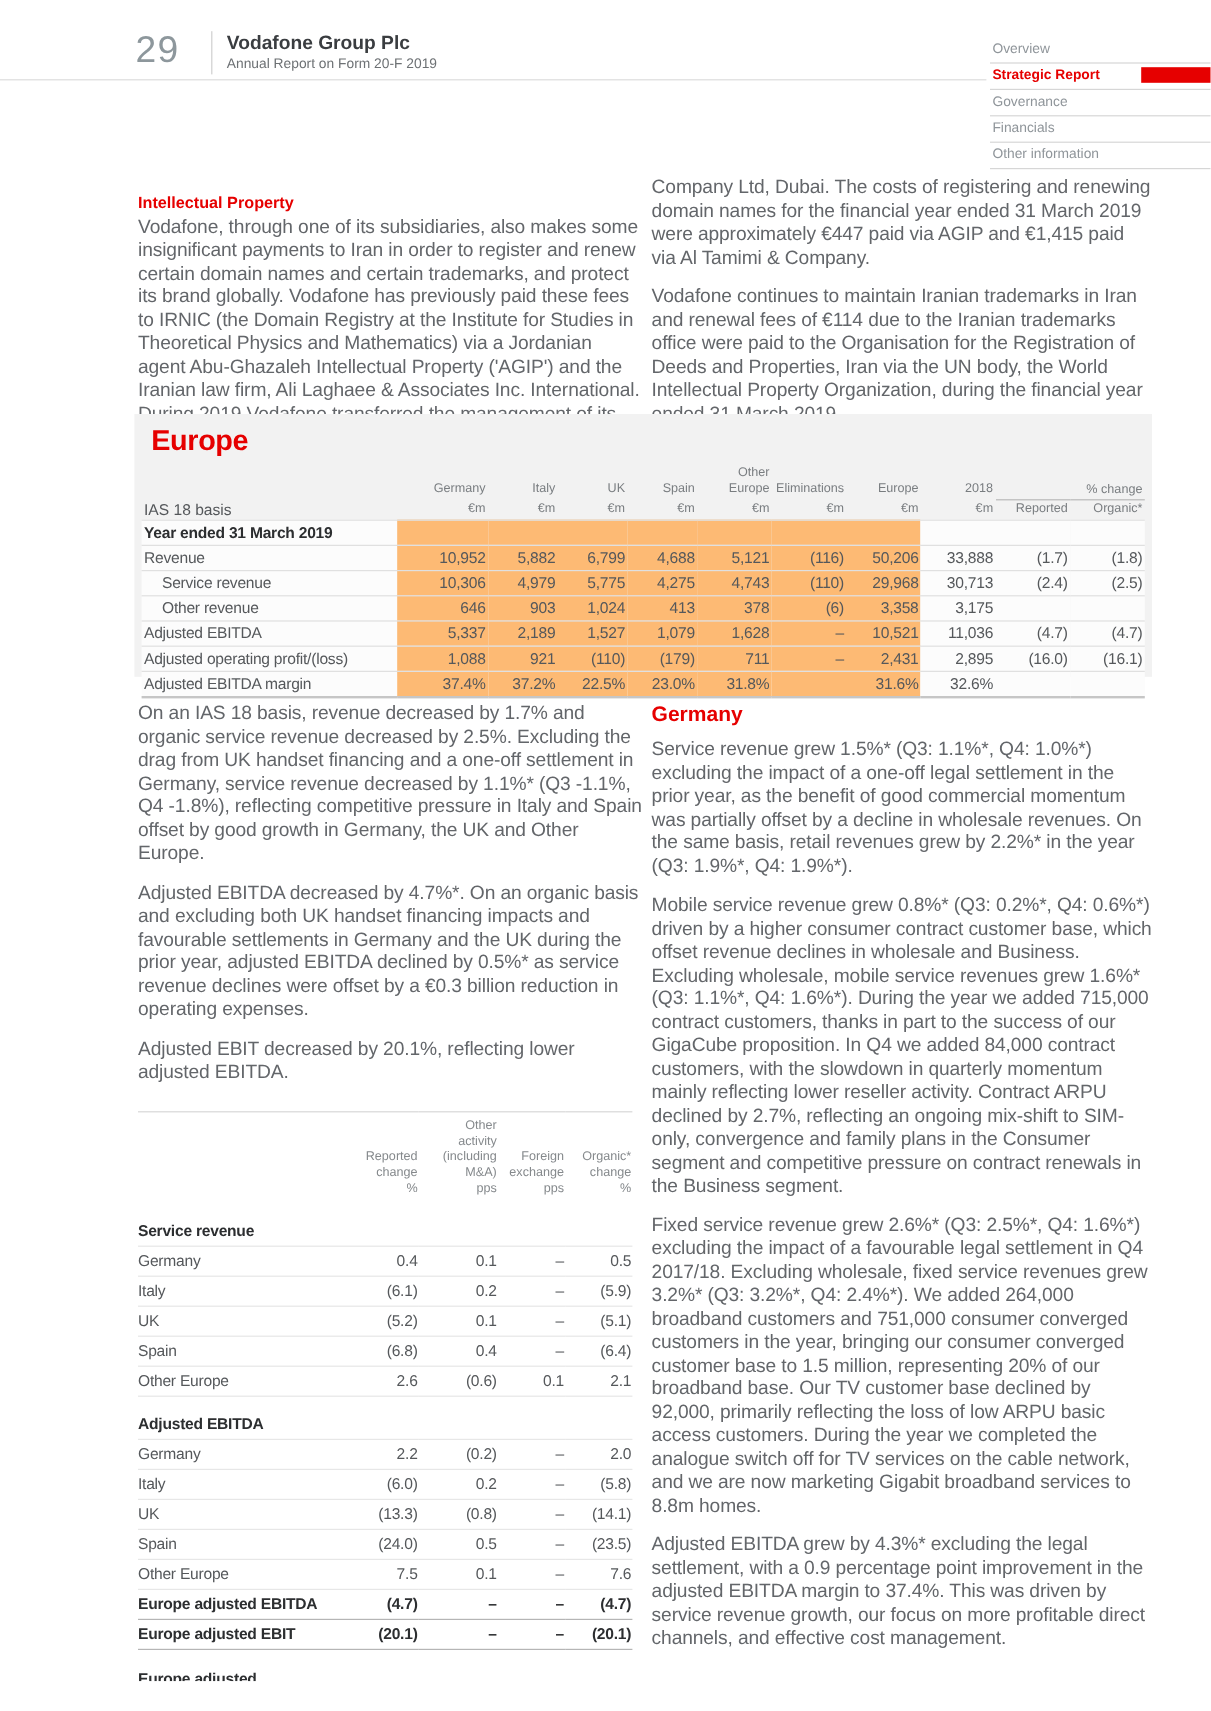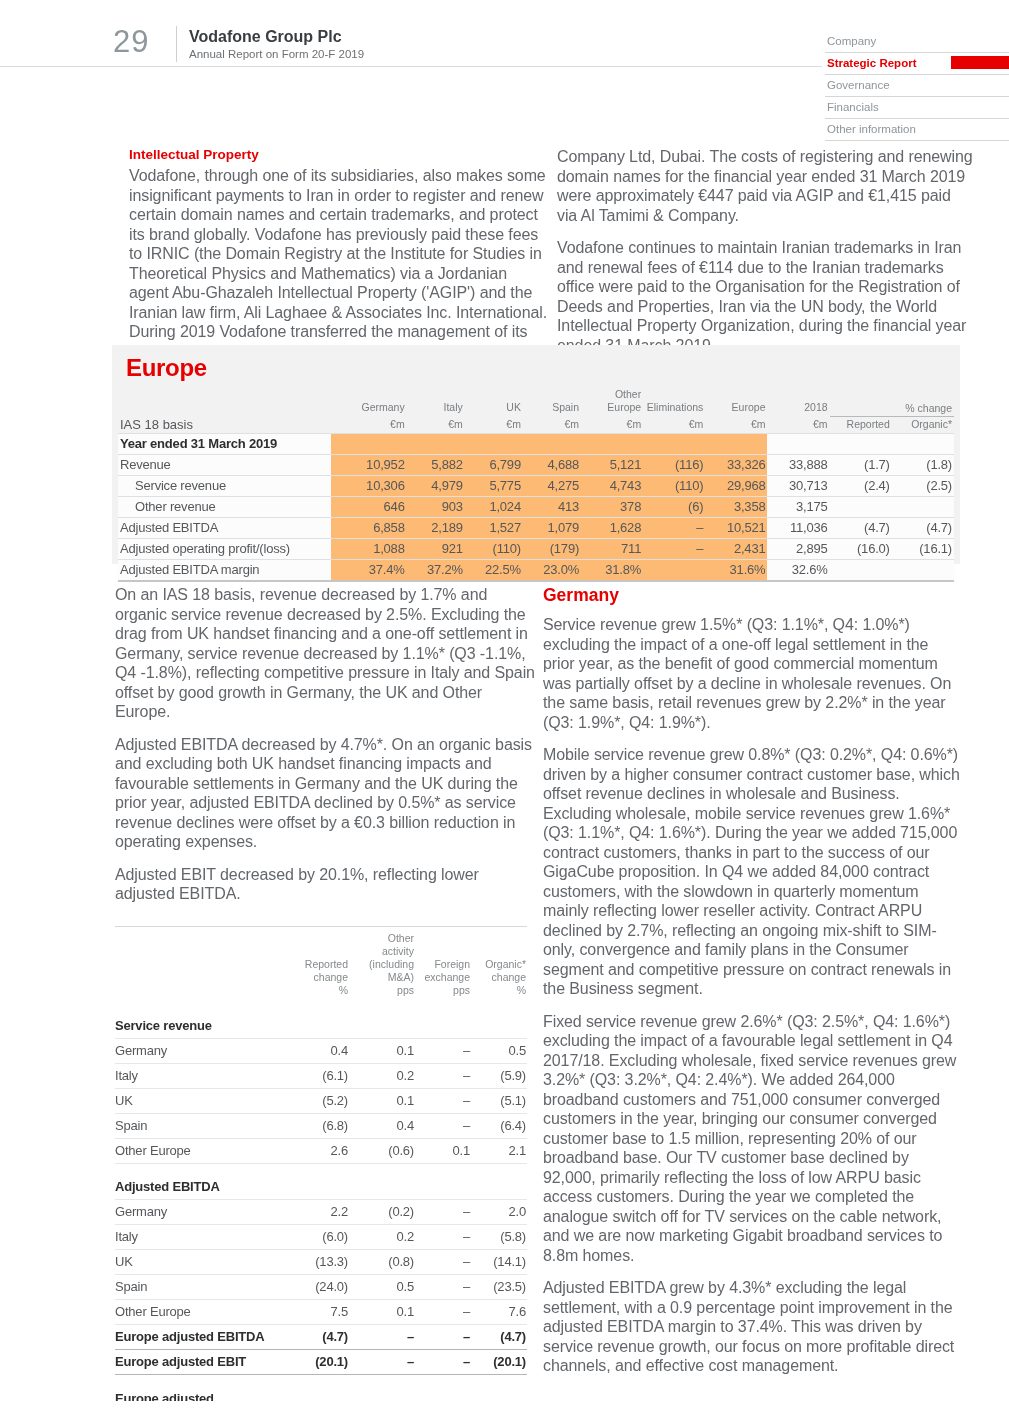--- a/index.html
+++ b/index.html
@@ -15,21 +15,21 @@
   .hdr-title { position:absolute; top:28px; left:189px; }
   .hdr-title .l1 { font-size:16px; font-weight:bold; color:#3a3d40; }
   .hdr-title .l2 { font-size:11.5px; color:#6d7174; margin-top:2px; }
 
   .nav { position:absolute; top:31px; right:0; width:184px; }
   .nav-item { position:relative; padding:4px 0 5px 2px; border-bottom:1px solid #d6d6d6; font-size:11.5px; color:#8f959a; cursor:pointer; }
   .nav-item.active { color:#e60000; font-weight:bold; }
   .nav-bar { position:absolute; right:0; top:3px; width:58px; height:13px; background:#e60000; }
 
   
-  .intro { position:absolute; top:147px; left:129px; width:845px; display:flex; }
+  .intro { position:absolute; top:147px; left:115px; width:845px; display:flex;align-items:flex-end; }
   .col-l { width:420px; }
   .col-r { width:417px; margin-left:8px; }
   .h-red13 { font-size:13.5px; font-weight:bold; color:#e60000; margin-bottom:4px; }
   p.body { font-size:16px; line-height:19.5px; color:#63666a; margin-bottom:13px; letter-spacing:-0.1px; }
   p.dot { margin-bottom:0; }
 
   
   .europe-box { position:absolute; top:345px; left:112px; width:848px; height:219px; background:#f2f2f2; }
   .europe-title { font-size:24px; font-weight:bold; color:#e60000; padding:9px 0 5px 14px; letter-spacing:-0.3px; }
   table.et { table-layout:fixed; border-collapse:collapse; width:836px; margin-left:6px; border-bottom:2px solid #c6c6c6; }
@@ -66,21 +66,21 @@
     <div class="pageno">29</div>
     <div class="hdr-div"></div>
     <div class="hdr-title">
       <div class="l1">Vodafone Group Plc</div>
       <div class="l2">Annual Report on Form 20-F 2019</div>
     </div>
     <div class="hdr-rule"></div>
   </div>
 
   <div class="nav">
-    <div class="nav-item">Company</div>
+    <div class="nav-item">Overview</div>
     <div class="nav-item active">
       <span>Strategic Report</span>
       <span class="nav-bar"></span>
     </div>
     <div class="nav-item">Governance</div>
     <div class="nav-item">Financials</div>
     <div class="nav-item">Other information</div>
   </div>
 
   <div class="intro">
@@ -152,21 +152,21 @@
             <td></td>
           </tr>
           <tr>
             <td class="lbl">Revenue</td>
             <td class="band">10,952</td>
             <td class="band">5,882</td>
             <td class="band">6,799</td>
             <td class="band">4,688</td>
             <td class="band">5,121</td>
             <td class="band">(116)</td>
-            <td class="band">33,326</td>
+            <td class="band">50,206</td>
             <td>33,888</td>
             <td>(1.7)</td>
             <td>(1.8)</td>
           </tr>
           <tr>
             <td class="lbl ind">Service revenue</td>
             <td class="band">10,306</td>
             <td class="band">4,979</td>
             <td class="band">5,775</td>
             <td class="band">4,275</td>
@@ -185,21 +185,21 @@
             <td class="band">413</td>
             <td class="band">378</td>
             <td class="band">(6)</td>
             <td class="band">3,358</td>
             <td>3,175</td>
             <td></td>
             <td></td>
           </tr>
           <tr>
             <td class="lbl">Adjusted EBITDA</td>
-            <td class="band">6,858</td>
+            <td class="band">5,337</td>
             <td class="band">2,189</td>
             <td class="band">1,527</td>
             <td class="band">1,079</td>
             <td class="band">1,628</td>
             <td class="band">–</td>
             <td class="band">10,521</td>
             <td>11,036</td>
             <td>(4.7)</td>
             <td>(4.7)</td>
           </tr>

